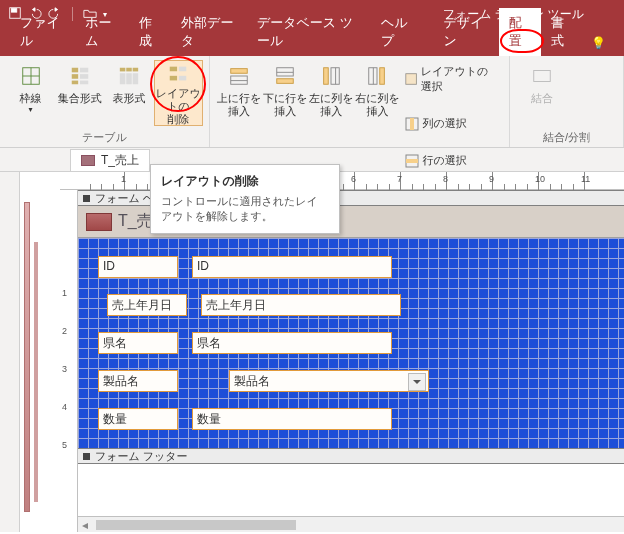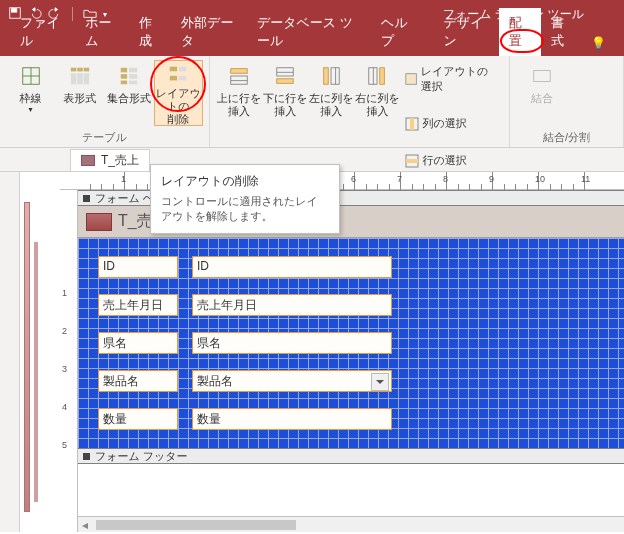--- a/index.html
+++ b/index.html
@@ -17,21 +17,21 @@
   .group { border-right: 1px solid #d9d9d9; padding: 4px 6px 2px; display: flex; flex-direction: column; }
   .group-items { display: flex; align-items: flex-start; flex: 1; }
   .group-label { text-align: center; font-size: 11px; color: #666; padding-top: 2px; }
   .bigbtn { display: flex; flex-direction: column; align-items: center; justify-content: flex-start; width: 52px; height: 66px; padding-top: 2px; text-align: center; font-size: 11px; line-height: 1.2; cursor: pointer; }
   .bigbtn .ico { width: 28px; height: 28px; margin-bottom: 2px; display: flex; align-items: center; justify-content: center; }
   .smallbtn { display: flex; align-items: center; gap: 4px; font-size: 11px; padding: 2px 4px; cursor: pointer; }
   .stacked { display: flex; flex-direction: column; gap: 18px; padding-top: 2px; }
   .disabled { color: #b0b0b0; }
   .remove-circle { position: absolute; border: 2px solid #ff0000; border-radius: 50%; width: 56px; height: 56px; left: 150px; top: 56px; pointer-events: none; }
   .tooltip { position: absolute; top: 164px; left: 150px; width: 190px; background: #fff; border: 1px solid #c0c0c0; box-shadow: 2px 2px 4px rgba(0,0,0,.2); padding: 8px 10px; font-size: 11px; z-index: 50; }
-  .tooltip .tt-title { font-weight: normal; margin-bottom: 4px; font-size: 12px; }
+  .tooltip .tt-title { font-weight: bold; margin-bottom: 4px; font-size: 12px; }
   .tooltip .tt-body { color: #555; line-height: 1.4; }
   .tabbar { background: #f3f2f1; height: 24px; border-bottom: 1px solid #d0d0d0; display: flex; align-items: center; padding-left: 70px; }
   .doctab { background: #fff; border: 1px solid #d0d0d0; border-bottom: none; height: 22px; display: flex; align-items: center; padding: 0 10px; gap: 6px; font-size: 12px; }
   .doctab .formico { width: 14px; height: 11px; background: #a4707a; border: 1px solid #8a5060; }
   .content { position: relative; height: 360px; background: #fff; display: flex; }
   .vgutter { width: 20px; background: #f3f2f1; border-right: 1px solid #d0d0d0; }
   .ribarea { width: 40px; background: #fff; position: relative; }
   .collapsebar { position: absolute; top: 30px; left: 4px; width: 6px; height: 310px; background: linear-gradient(#e0b0b0,#c08080); border: 1px solid #b07070; }
   .vridge { position: absolute; top: 70px; left: 14px; width: 4px; height: 260px; background: #d0a0a0; }
   .canvas { flex: 1; position: relative; overflow: hidden; }
@@ -109,42 +109,42 @@
               <line x1="3" y1="12" x2="21" y2="12" stroke="#5b8a3c"></line>
               <line x1="12" y1="3" x2="12" y2="21" stroke="#5b8a3c"></line>
             </svg>
           </div>
         <div>枠線</div>
         <div style="font-size:8px;">▾</div>
       </div>
       <div class="bigbtn">
         <div class="ico">
             <svg class="ribsvg" viewBox="0 0 24 24">
+              <rect x="3" y="3" width="7" height="5" fill="#c9b26a"></rect>
+              <rect x="12" y="3" width="9" height="5" fill="#dcdcdc"></rect>
+              <rect x="3" y="10" width="7" height="5" fill="#c9b26a"></rect>
+              <rect x="12" y="10" width="9" height="5" fill="#dcdcdc"></rect>
+              <rect x="3" y="17" width="7" height="4" fill="#c9b26a"></rect>
+              <rect x="12" y="17" width="9" height="4" fill="#dcdcdc"></rect>
+            </svg>
+          </div>
+        <div>集合形式</div>
+      </div>
+      <div class="bigbtn">
+        <div class="ico">
+            <svg class="ribsvg" viewBox="0 0 24 24">
               <rect x="2" y="3" width="6" height="4" fill="#c9b26a"></rect>
               <rect x="9" y="3" width="6" height="4" fill="#c9b26a"></rect>
               <rect x="16" y="3" width="6" height="4" fill="#c9b26a"></rect>
               <rect x="2" y="9" width="6" height="12" fill="#dcdcdc"></rect>
               <rect x="9" y="9" width="6" height="12" fill="#dcdcdc"></rect>
               <rect x="16" y="9" width="6" height="12" fill="#dcdcdc"></rect>
             </svg>
           </div>
         <div>表形式</div>
-      </div>
-      <div class="bigbtn">
-        <div class="ico">
-            <svg class="ribsvg" viewBox="0 0 24 24">
-              <rect x="3" y="3" width="7" height="5" fill="#c9b26a"></rect>
-              <rect x="12" y="3" width="9" height="5" fill="#dcdcdc"></rect>
-              <rect x="3" y="10" width="7" height="5" fill="#c9b26a"></rect>
-              <rect x="12" y="10" width="9" height="5" fill="#dcdcdc"></rect>
-              <rect x="3" y="17" width="7" height="4" fill="#c9b26a"></rect>
-              <rect x="12" y="17" width="9" height="4" fill="#dcdcdc"></rect>
-            </svg>
-          </div>
-        <div>集合形式</div>
       </div>
       <div class="bigbtn" style="background:#fde8cc;border:1px solid #e0b070;">
         <div class="ico">
             <svg class="ribsvg" viewBox="0 0 24 24">
               <rect x="3" y="4" width="8" height="5" fill="#c9b26a"></rect>
               <rect x="13" y="4" width="8" height="5" fill="#dcdcdc"></rect>
               <rect x="3" y="14" width="8" height="5" fill="#c9b26a"></rect>
               <rect x="13" y="14" width="8" height="5" fill="#dcdcdc"></rect>
             </svg>
           </div>
@@ -336,29 +336,29 @@
       <div class="hdr-body">
         <div class="formico2"></div>
         <div class="title">T_売上</div>
       </div>
       <div class="detail-body">
         <div class="grid"></div>
         <div class="field-row" style="top:18px; left:20px;">
           <div class="label-cell">ID</div>
           <div class="value-cell">ID</div>
         </div>
-        <div class="field-row" style="top:56px; left:20px;">
+        <div class="field-row" style="top:56px; left:29px;">
           <div class="label-cell">売上年月日</div>
           <div class="value-cell">売上年月日</div>
         </div>
         <div class="field-row" style="top:94px; left:20px;">
           <div class="label-cell">県名</div>
           <div class="value-cell">県名</div>
         </div>
-        <div class="field-row" style="top:132px; left:20px;">
+        <div class="field-row" style="top:132px; left:20px;gap:37px;">
           <div class="label-cell">製品名</div>
           <div class="value-cell combo">製品名</div>
         </div>
         <div class="field-row" style="top:170px; left:20px;">
           <div class="label-cell">数量</div>
           <div class="value-cell">数量</div>
         </div>
       </div>
       <div class="section-hdr">
           <span class="dot"></span>

